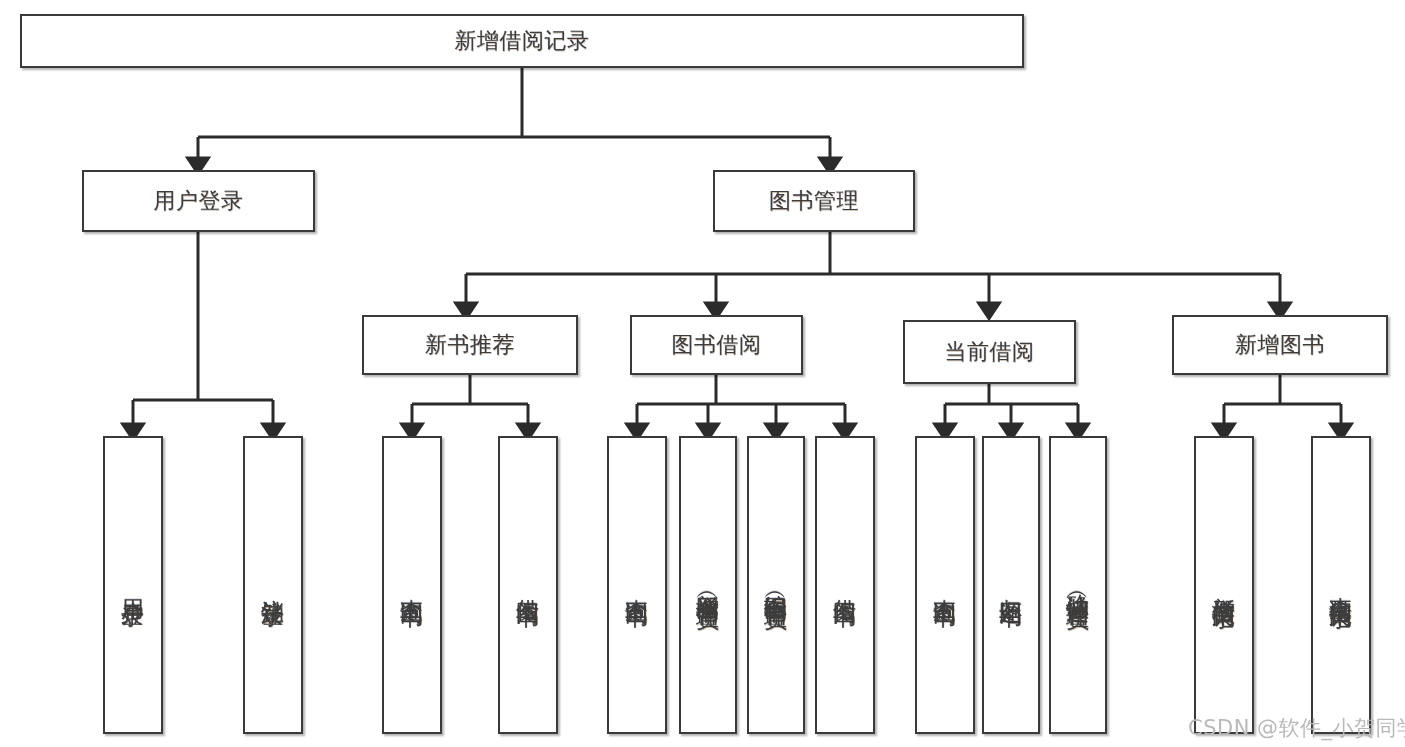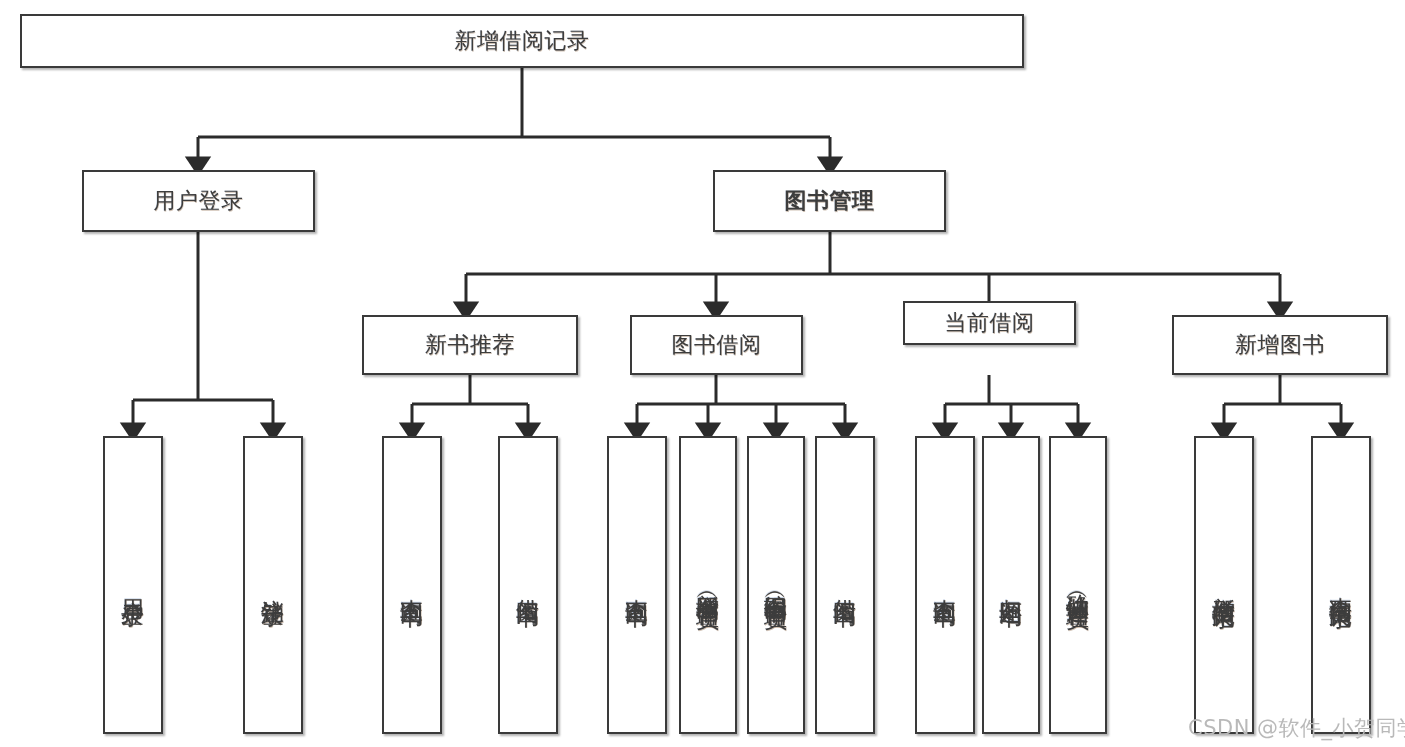--- a/index.html
+++ b/index.html
@@ -125,31 +125,31 @@
     </g>
   </svg>
 
   <div class="node" style="left:20px; top:14px; width:1004px; height:54px;">
     <span class="lbl">新增借阅记录</span>
   </div>
 
   <div class="node" style="left:82px; top:170px; width:233px; height:62px;">
     <span class="lbl">用户登录</span>
   </div>
-  <div class="node" style="left:713px; top:170px; width:233px; height:62px;font-weight:bold;">
+  <div class="node" style="left:713px; top:170px; width:202px; height:62px;">
     <span class="lbl">图书管理</span>
   </div>
 
   <div class="node" style="left:362px; top:315px; width:216px; height:60px;">
     <span class="lbl">新书推荐</span>
   </div>
   <div class="node" style="left:630px; top:315px; width:173px; height:60px;">
     <span class="lbl">图书借阅</span>
   </div>
-  <div class="node" style="left:903px; top:301px; width:173px; height:44px;">
+  <div class="node" style="left:903px; top:320px; width:173px; height:64px;">
     <span class="lbl">当前借阅</span>
   </div>
   <div class="node" style="left:1172px; top:315px; width:216px; height:60px;">
     <span class="lbl">新增图书</span>
   </div>
 
   <div class="node leaf" style="left:103px; top:436px; width:60px; height:298px;">
     <span class="lbl">用户登录</span>
   </div>
   <div class="node leaf" style="left:243px; top:436px; width:60px; height:298px;">

